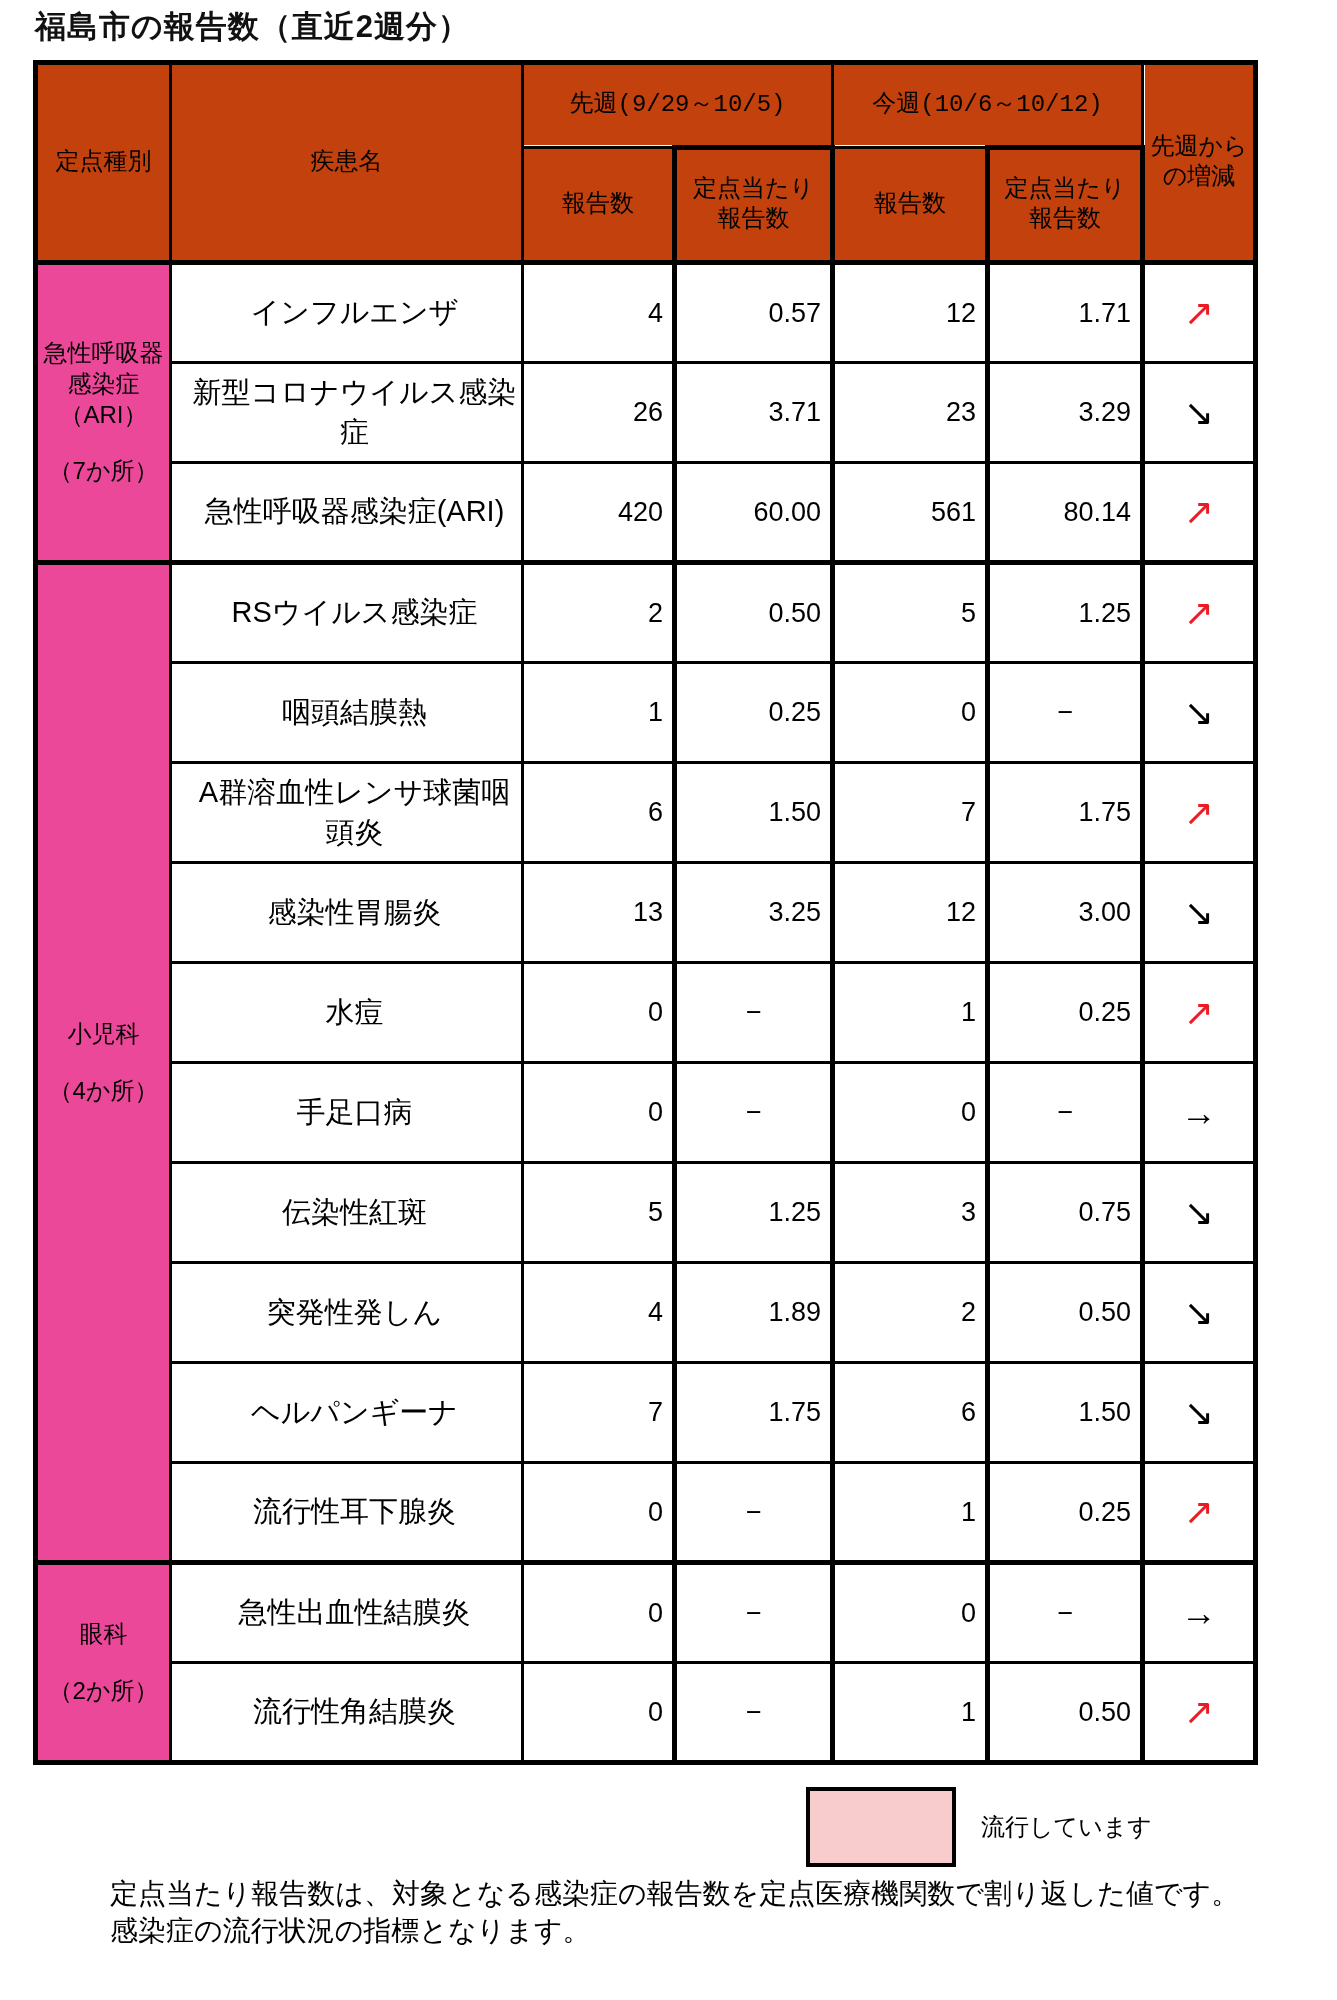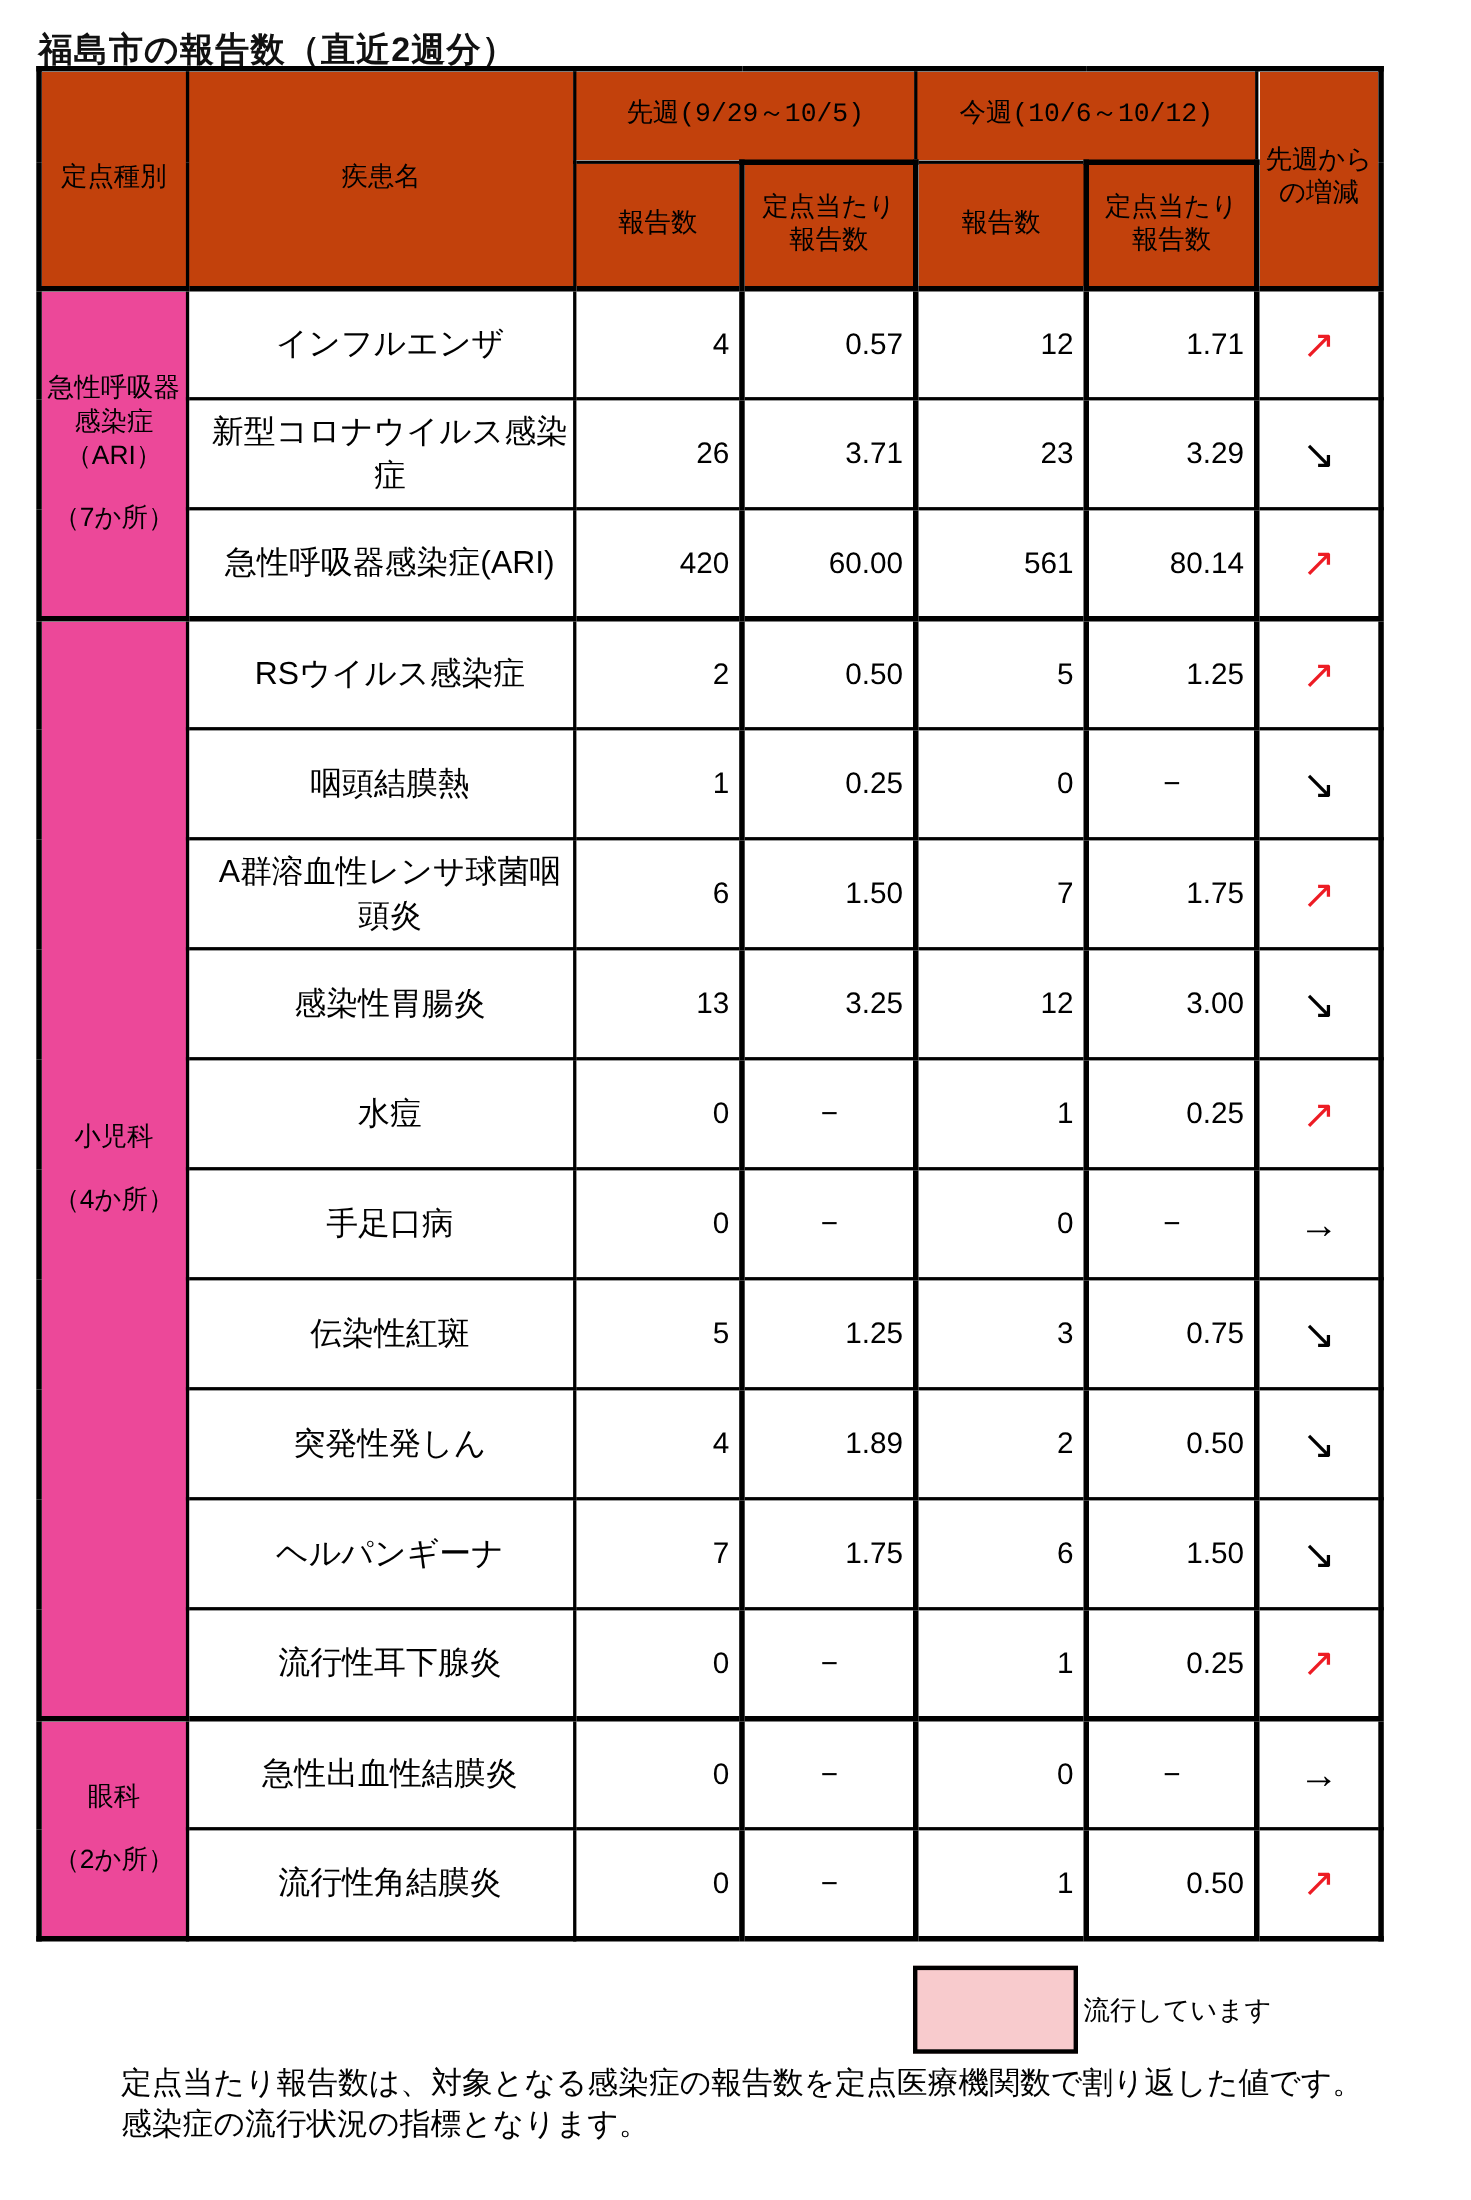--- a/index.html
+++ b/index.html
@@ -4,21 +4,21 @@
 <style>
   html,body { margin:0; padding:0; background:#ffffff; }
   body {
     width:1337px; height:2000px;
     font-family:"Liberation Sans","DejaVu Sans",sans-serif;
     color:#000;
   }
   .page { position:relative; width:1337px; height:2000px; overflow:hidden; background:#fff; }
 
   .title {
-    position:absolute; left:35px; top:24px; margin:0;
+    position:absolute; left:35px; top:6px; margin:0;
     font-size:31px; font-weight:bold; color:#111; letter-spacing:1px;
   }
 
   table.report {
     position:absolute; left:33px; top:60px;
     width:1220px; table-layout:fixed;
     border-collapse:collapse;
     border:5px solid #000;
   }
   table.report th, table.report td { border:3px solid #000; overflow:hidden; }
@@ -53,21 +53,21 @@
     font-size:27px; text-align:right; vertical-align:middle;
     padding-right:9px;
   }
   .num-cell.dash { text-align:center; padding-right:0; }
 
   .trend-cell { text-align:center; vertical-align:middle; font-size:36px; line-height:1; }
   .trend-up   { color:#ed1c24; }
   .trend-down { color:#000; }
   .trend-flat { color:#000; }
 
-  .legend { position:absolute; left:830px; top:1787px; display:flex; align-items:center; }
+  .legend { position:absolute; left:806px; top:1787px; display:flex; align-items:center;gap:20px; }
   .legend-swatch { width:150px; height:80px; background:#f8cbcd; border:4px solid #000; box-sizing:border-box; }
   .legend-label { font-size:24px; margin-left:5px; white-space:nowrap; }
 
   .footnote { position:absolute; left:110px; top:1876px; font-size:28px; line-height:1.32; }
 </style>
 </head>
 <body>
 
 <div class="page">
 

